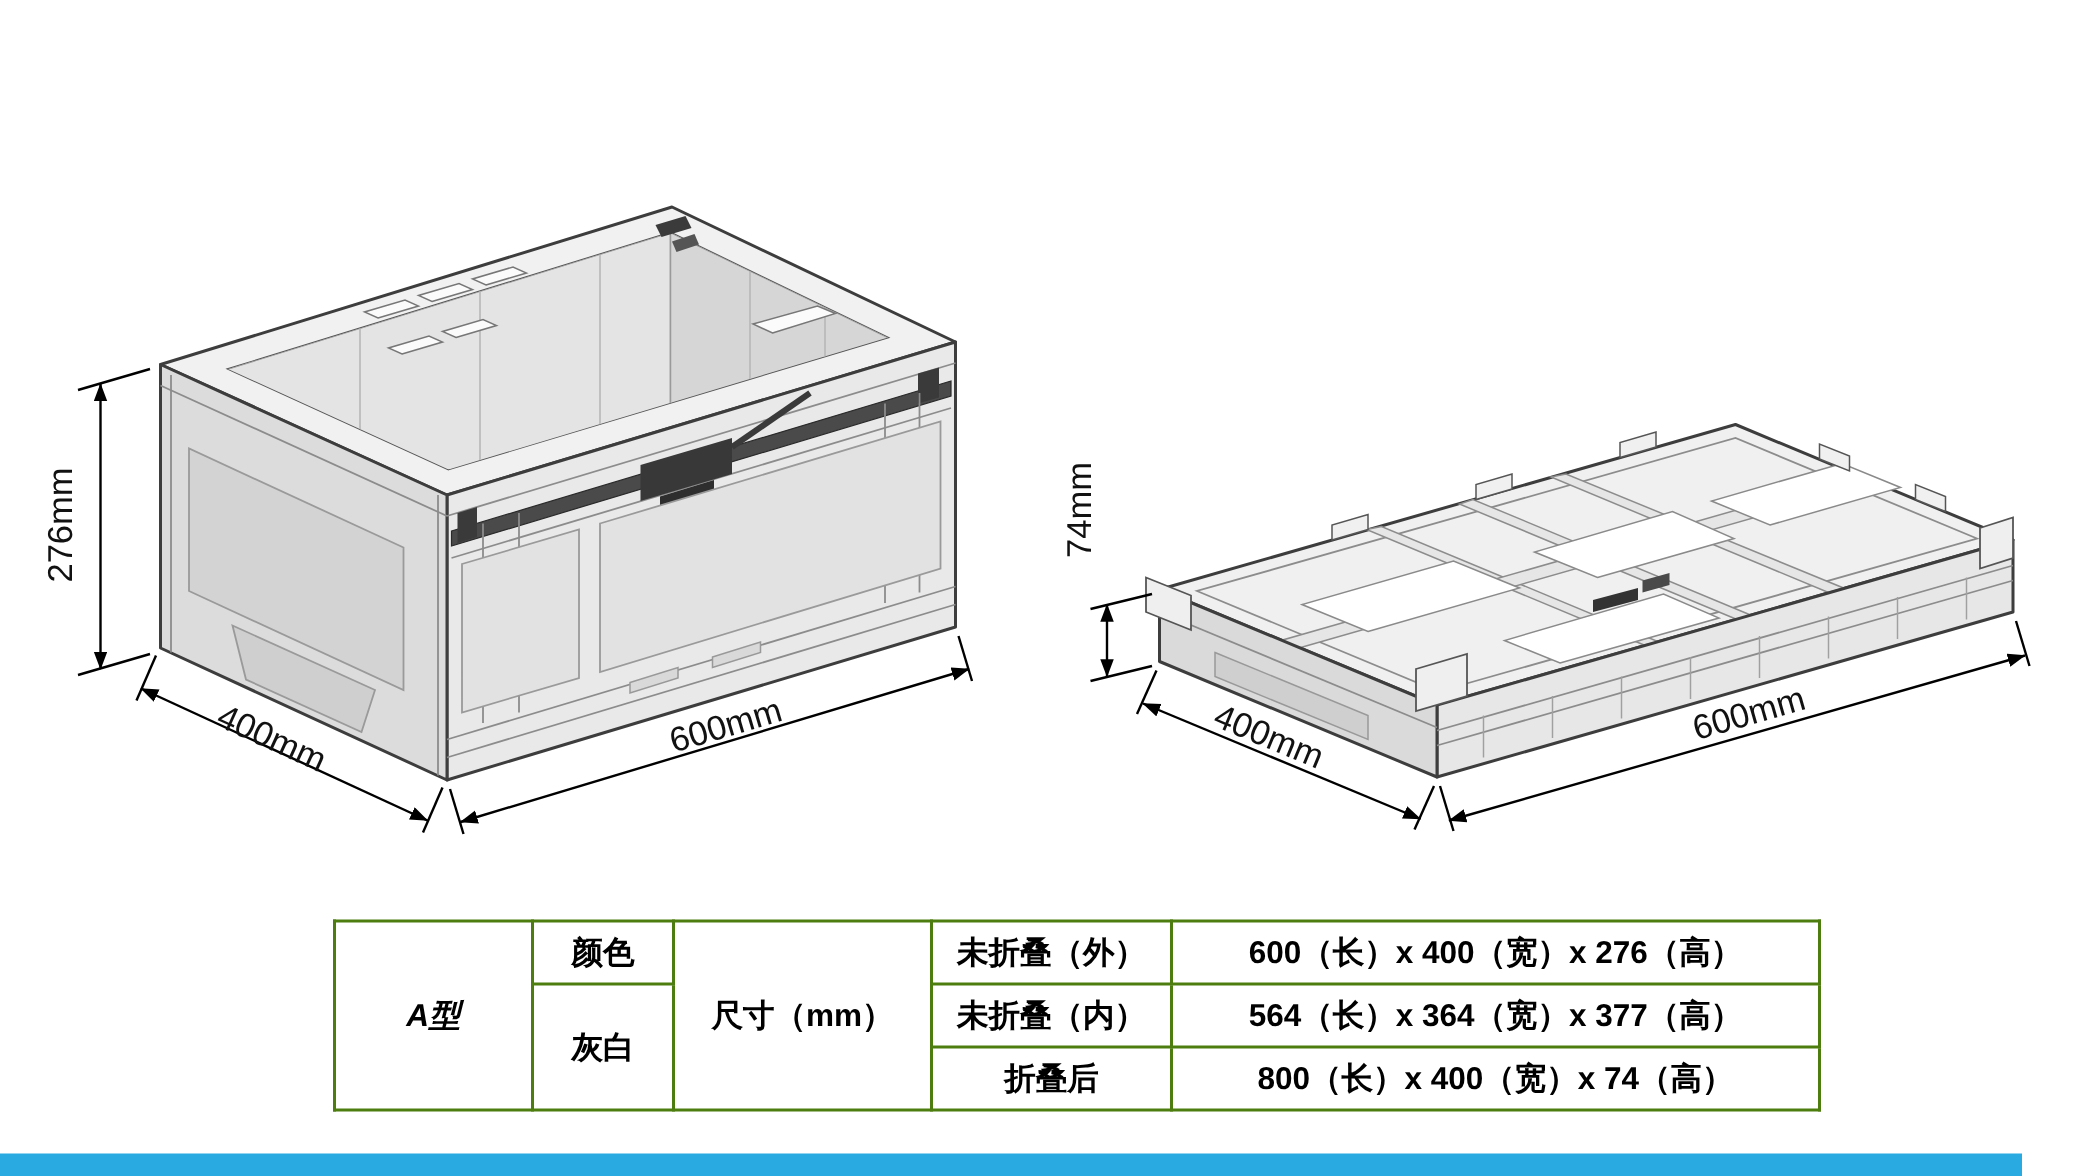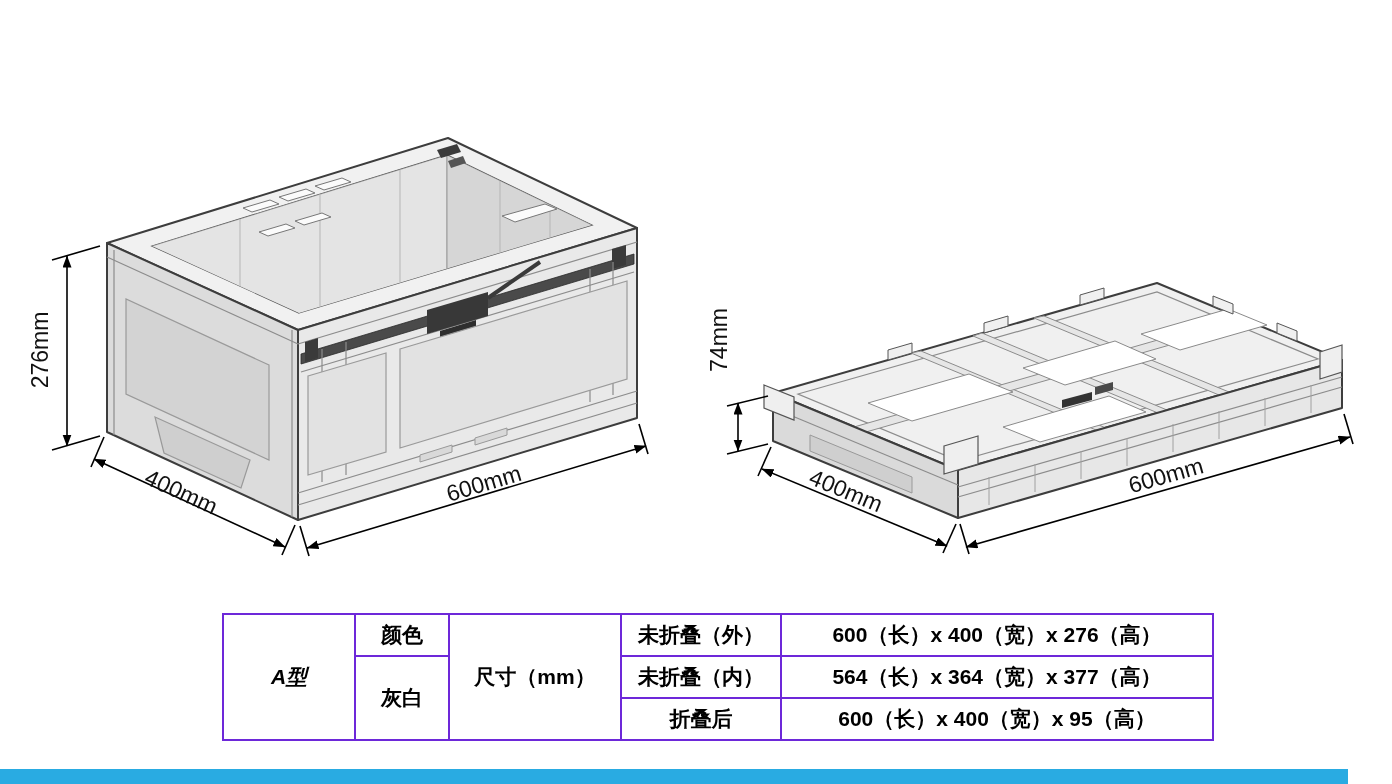--- a/index.html
+++ b/index.html
@@ -6,21 +6,21 @@
   body{width:1392px;height:784px;background:#ffffff;position:relative;overflow:hidden;
        font-family:"Liberation Sans",sans-serif;}
   #drawing{position:absolute;left:0;top:0;}
   #drawing text{font-family:"Liberation Sans",sans-serif;font-size:23px;fill:#111;}
   .outline{stroke:#3d3d3d;stroke-width:2;stroke-linejoin:round;}
   .detail{stroke:#8c8c8c;stroke-width:1.2;fill:none;}
   .fine{stroke:#b5b5b5;stroke-width:1;fill:none;}
   .dimline{stroke:#000;stroke-width:1.6;fill:none;}
   .spec-table-wrap{position:absolute;left:222px;top:613px;}
   table.spec{border-collapse:collapse;font-weight:bold;color:#000;background:#fff;}
-  table.spec td{border:2px solid #6d28d9;text-align:center;vertical-align:middle;height:40px;
+  table.spec td{border:2px solid #4d7c0f;text-align:center;vertical-align:middle;height:40px;
                 padding:0 6px;font-size:21px;white-space:nowrap;}
   td.model{width:118px;font-size:42px;font-style:italic;}
   td.c2{width:80px;}
   td.c3{width:158px;margin-top:46px;}
   td.c4{width:146px;}
   td.c5{width:418px;margin-left:44px;}
   .bottom-bar{position:absolute;left:0;top:769px;width:1348px;height:15px;background:#29abe2;}
 </style>
 </head>
 <body>
@@ -196,19 +196,19 @@
       <td class="c4">未折叠（外）</td>
       <td class="c5">600（长）x 400（宽）x 276（高）</td>
     </tr>
     <tr>
       <td class="c2" rowspan="2">灰白</td>
       <td class="c4">未折叠（内）</td>
       <td class="c5">564（长）x 364（宽）x 377（高）</td>
     </tr>
     <tr>
       <td class="c4">折叠后</td>
-      <td class="c5">600（长）x 400（宽）x 95（高）</td>
+      <td class="c5">800（长）x 400（宽）x 74（高）</td>
     </tr>
   </tbody>
     </table>
 </div>
 
 <div class="bottom-bar" style="background: rgb(41, 171, 226);"></div>
 
 </body></html>

